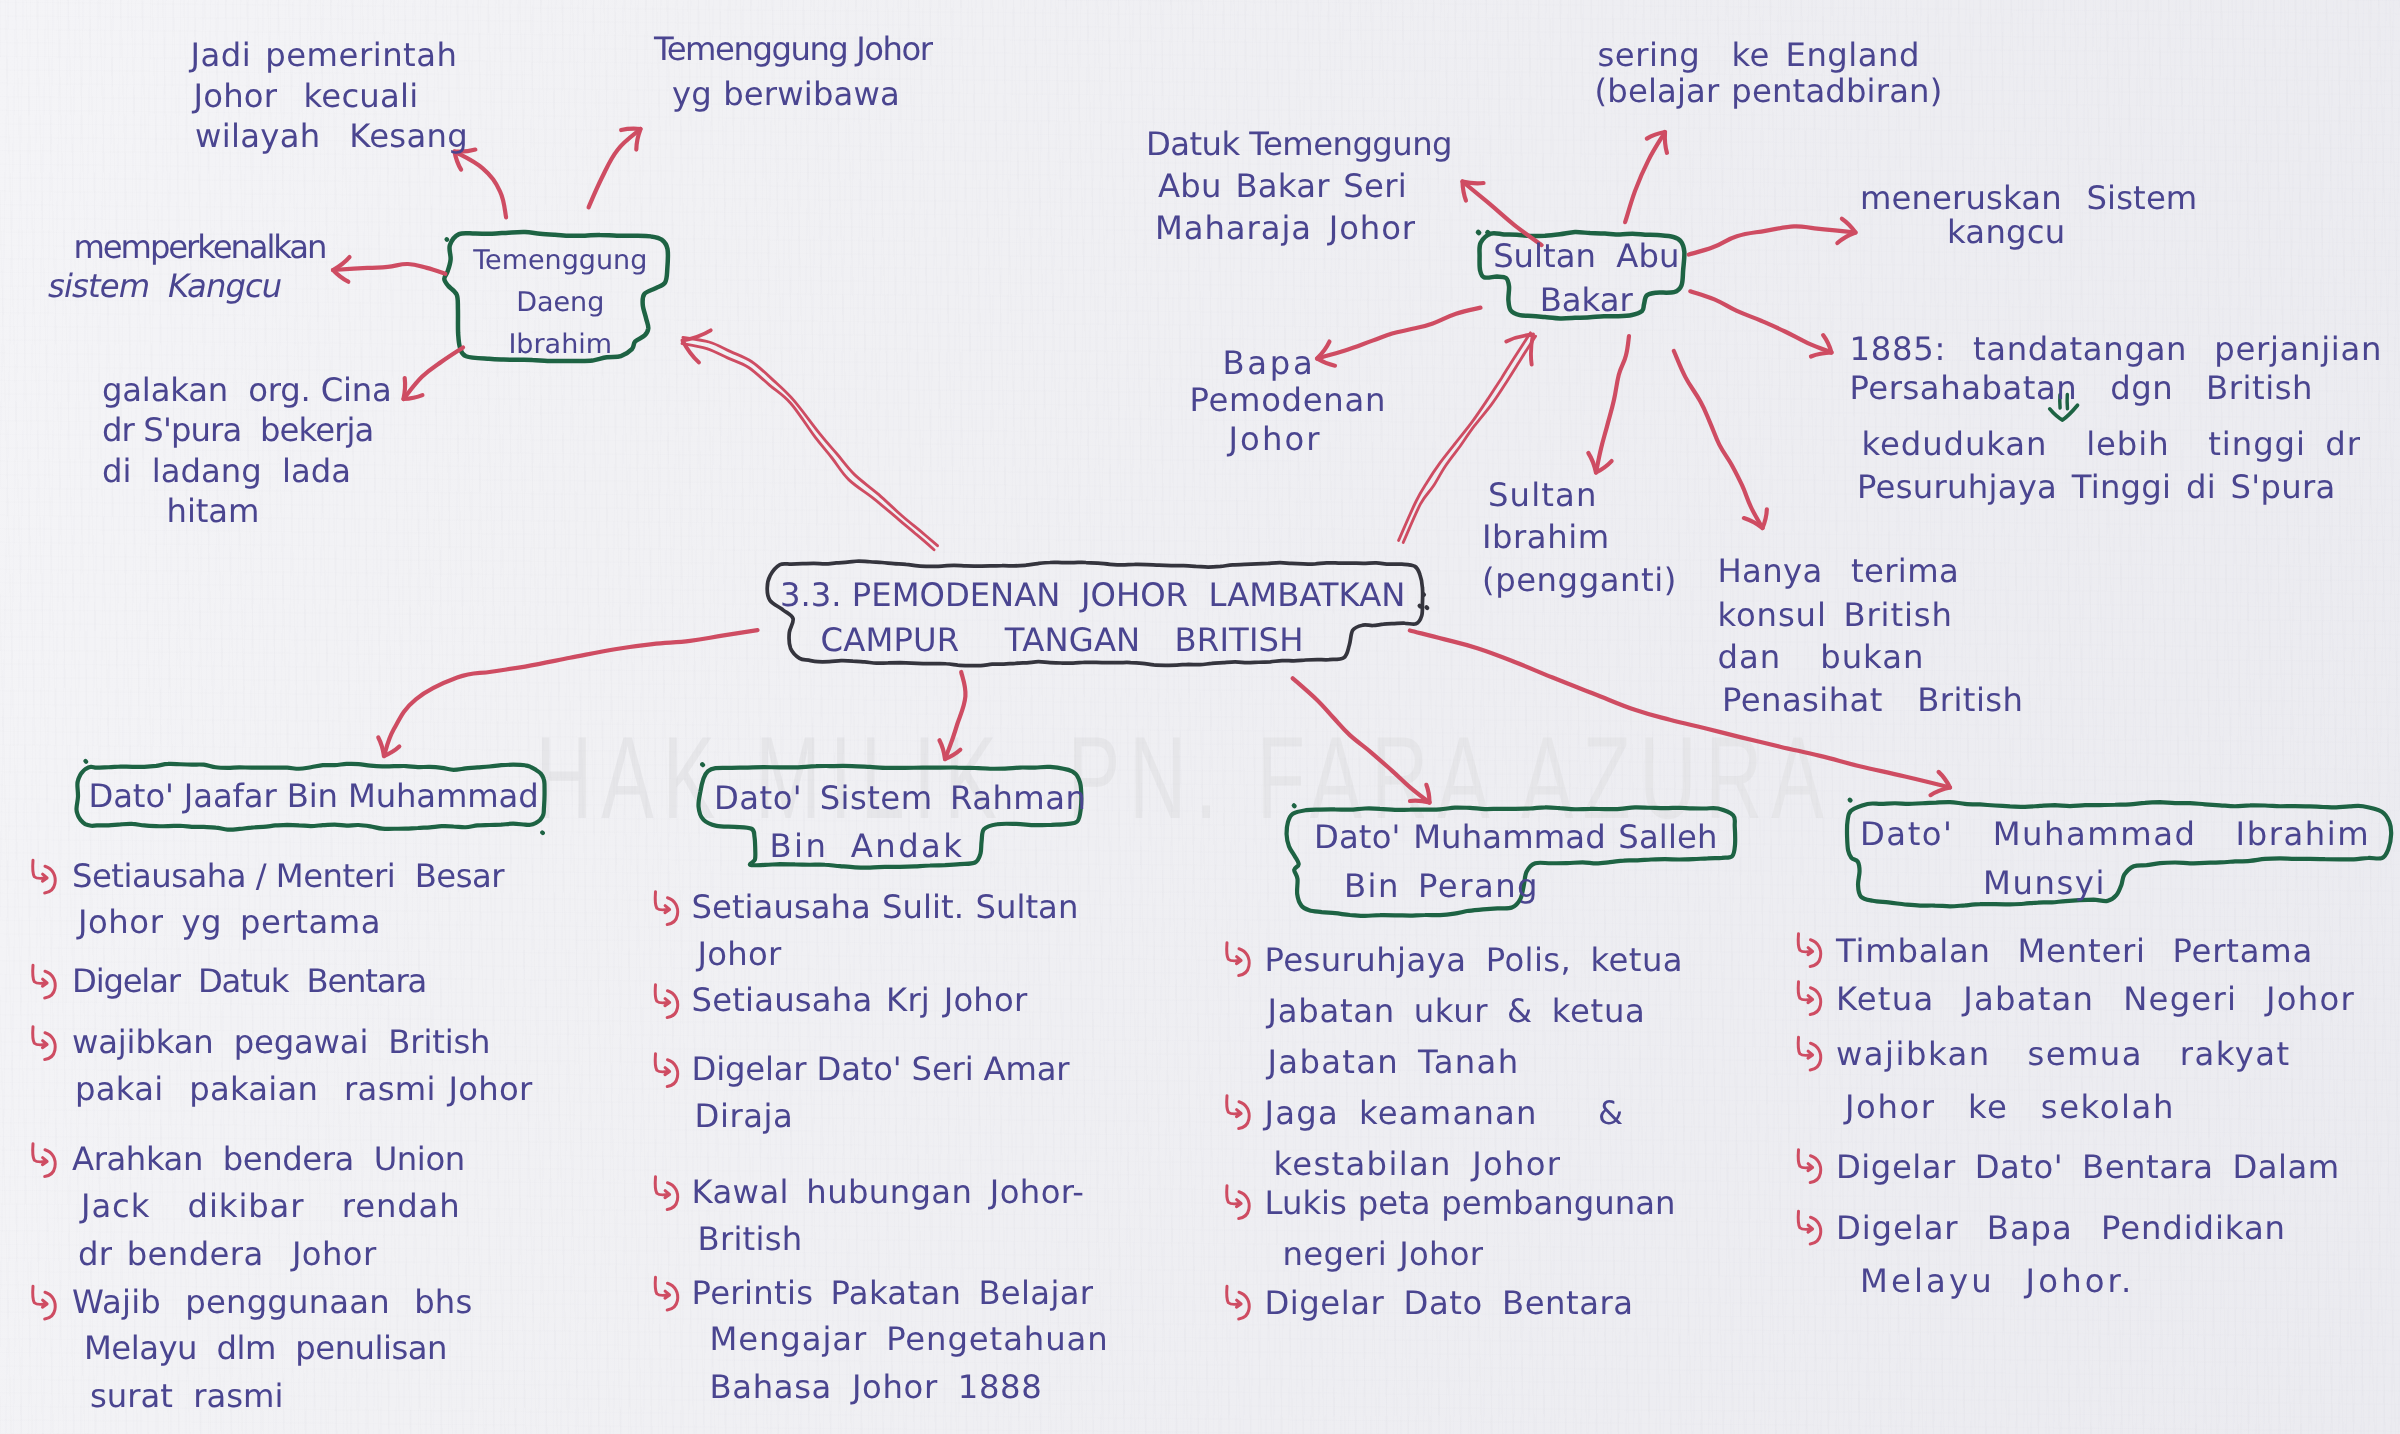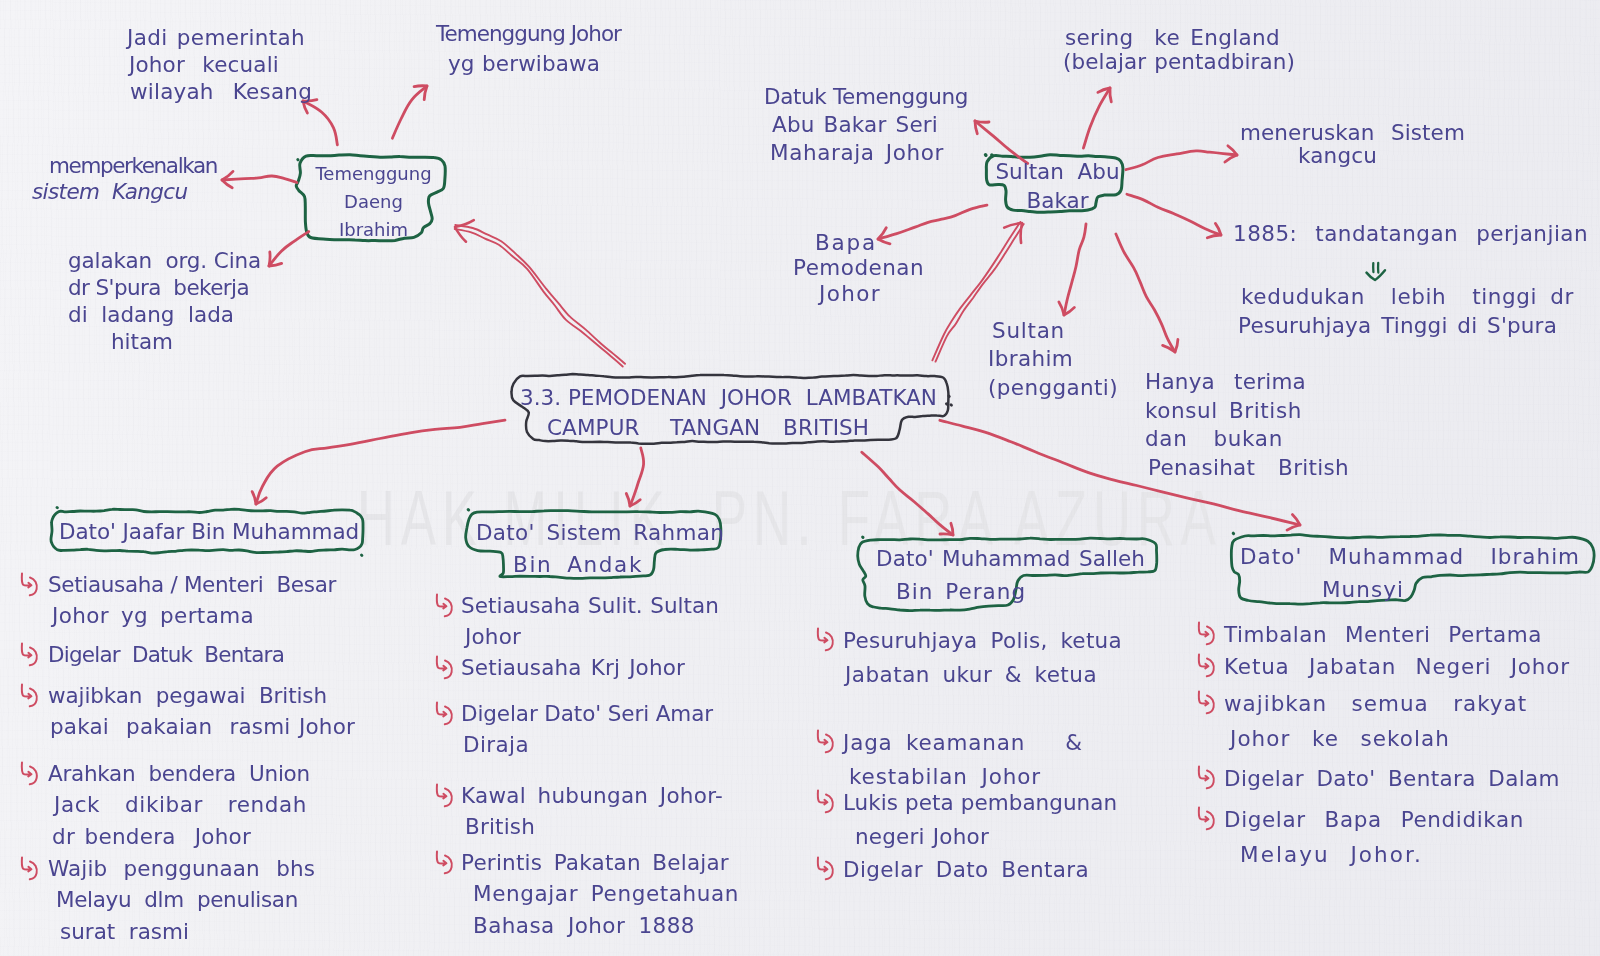--- a/index.html
+++ b/index.html
@@ -102,21 +102,21 @@
     <path d="M1199.00 807.50C1198.60 812.70 1199.10 817.10 1199.90 818.50C1201.40 819.90 1204.80 819.70 1207.60 819.20M1205.40 816.80L1208.40 819.30L1205.30 821.50M1207.00 811.50C1212.20 813.10 1214.60 818.10 1213.60 823.10C1212.90 826.70 1210.20 828.90 1206.80 829.30" fill="none" stroke="#cf4c62" stroke-width="2.00" stroke-linecap="round" stroke-linejoin="round"></path>
   </svg>
   <div class="tx" style="left:127px;top:24px;font-size:21.5px;line-height:27px;"><span style="word-spacing:2.19px;letter-spacing:0.34px;">Jadi pemerintah</span><span style="margin-left:2px;word-spacing:1.77px;letter-spacing:0.15px;">Johor  kecuali</span><span style="margin-left:3px;word-spacing:2.54px;letter-spacing:0.21px;">wilayah  Kesang</span></div>
   <div class="tx" style="left:436px;top:19px;font-size:21.5px;line-height:30.4px;"><span style="letter-spacing:-0.98px;">Temenggung Johor</span><span style="margin-left:12px;word-spacing:0.57px;letter-spacing:0.11px;">yg berwibawa</span></div>
   <div class="tx" style="left:49px;top:153px;font-size:21.5px;line-height:25.5px;"><span style="letter-spacing:-1.39px;">memperkenalkan</span><span style="margin-left:-17px;letter-spacing:-0.59px;font-style:italic;">sistem  Kangcu</span></div>
   <div class="tx" style="left:68px;top:247px;font-size:21.5px;line-height:27px;"><span style="letter-spacing:-0.12px;">galakan  org. Cina</span><span style="letter-spacing:-0.59px;">dr S'pura  bekerja</span><span style="letter-spacing:-0.01px;">di  ladang  lada</span><span style="margin-left:43px;letter-spacing:-0.04px;">hitam</span></div>
   <div class="tx" style="left:764px;top:83px;font-size:21.5px;line-height:27.8px;"><span style="letter-spacing:-0.36px;">Datuk Temenggung</span><span style="margin-left:8px;word-spacing:2.05px;letter-spacing:0.18px;">Abu Bakar Seri</span><span style="margin-left:6px;word-spacing:3.72px;letter-spacing:0.62px;">Maharaja Johor</span></div>
   <div class="tx" style="left:793px;top:230px;font-size:21.5px;line-height:25.4px;"><span style="margin-left:22px;letter-spacing:1.80px;">Bapa</span><span style="letter-spacing:0.47px;">Pemodenan</span><span style="margin-left:26px;letter-spacing:1.38px;">Johor</span></div>
   <div class="tx" style="left:1063px;top:26px;font-size:21.5px;line-height:23.5px;"><span style="margin-left:2px;word-spacing:3.27px;letter-spacing:0.33px;">sering  ke England</span><span style="word-spacing:1.02px;letter-spacing:0.11px;">(belajar pentadbiran)</span></div>
   <div class="tx" style="left:1240px;top:122px;font-size:21.5px;line-height:22.6px;"><span style="word-spacing:1.33px;letter-spacing:0.09px;">meneruskan  Sistem</span><span style="margin-left:58px;letter-spacing:0.17px;">kangcu</span></div>
-  <div class="tx" style="left:1233px;top:209px;font-size:21.5px;line-height:26.3px;"><span style="word-spacing:10.66px;letter-spacing:0.47px;margin-top:12px;">1885: tandatangan perjanjian</span></div>
+  <div class="tx" style="left:1233px;top:209px;font-size:21.5px;line-height:26.3px;"><span style="word-spacing:10.66px;letter-spacing:0.47px;margin-top:12px;">1885: tandatangan perjanjian</span><span style="word-spacing:3.78px;letter-spacing:0.36px;">Persahabatan  dgn  British</span></div>
   <div class="tx" style="left:1238px;top:283px;font-size:21.5px;line-height:28.9px;"><span style="margin-left:3px;word-spacing:5.48px;letter-spacing:0.62px;">kedudukan  lebih  tinggi dr</span><span style="word-spacing:2.75px;letter-spacing:0.18px;">Pesuruhjaya Tinggi di S'pura</span></div>
   <div class="tx" style="left:988px;top:317px;font-size:21.5px;line-height:28.4px;"><span style="margin-left:4px;letter-spacing:0.75px;">Sultan</span><span style="letter-spacing:0.36px;">Ibrahim</span><span style="letter-spacing:0.38px;">(pengganti)</span></div>
   <div class="tx" style="left:1145px;top:368px;font-size:21.5px;line-height:28.5px;"><span style="word-spacing:2.45px;letter-spacing:0.23px;">Hanya  terima</span><span style="word-spacing:3.63px;letter-spacing:0.60px;">konsul British</span><span style="word-spacing:5.49px;letter-spacing:0.67px;">dan  bukan</span><span style="margin-left:3px;word-spacing:4.31px;letter-spacing:0.29px;">Penasihat  British</span></div>
   <div class="tx" style="left:315px;top:160px;font-size:18px;width:117px;text-align:center;line-height:1.55;"><span style="">Temenggung</span><span style="">Daeng</span><span style="">Ibrahim</span></div>
   <div class="tx" style="left:995px;top:158px;font-size:21.5px;width:125px;text-align:center;line-height:1.33;"><span style="">Sultan  Abu</span><span style="">Bakar</span></div>
   <div class="tx" style="left:520px;top:382px;font-size:21.5px;word-spacing:0.04px;letter-spacing:0.00px;"><span>3.3. PEMODENAN  JOHOR  LAMBATKAN</span></div>
   <div class="tx" style="left:547px;top:412px;font-size:21.5px;word-spacing:0.64px;letter-spacing:0.11px;"><span>CAMPUR    TANGAN   BRITISH</span></div>
   <div class="tx" style="left:59px;top:516px;font-size:21.5px;letter-spacing:-0.08px;"><span>Dato' Jaafar Bin Muhammad</span></div>
   <div class="tx" style="left:48px;top:569px;font-size:21.5px;line-height:31.3px;"><span style="letter-spacing:-0.33px;">Setiausaha / Menteri  Besar</span><span style="margin-left:4px;word-spacing:4.77px;letter-spacing:0.37px;">Johor yg pertama</span></div>
   <div class="tx" style="left:48px;top:639px;font-size:21.5px;line-height:31.3px;"><span style="letter-spacing:-0.79px;">Digelar  Datuk  Bentara</span></div>
@@ -125,21 +125,21 @@
   <div class="tx" style="left:48px;top:853px;font-size:21.5px;line-height:31.3px;"><span style="word-spacing:1.16px;letter-spacing:0.13px;">Wajib  penggunaan  bhs</span><span style="margin-left:8px;letter-spacing:-0.33px;">Melayu  dlm  penulisan</span><span style="margin-left:12px;letter-spacing:-0.01px;">surat  rasmi</span></div>
   <div class="tx" style="left:476px;top:517px;font-size:21.5px;word-spacing:4.50px;letter-spacing:0.31px;"><span>Dato' Sistem Rahman</span></div>
   <div class="tx" style="left:513px;top:549px;font-size:21.5px;word-spacing:6.36px;letter-spacing:1.65px;"><span>Bin Andak</span></div>
   <div class="tx" style="left:461px;top:590px;font-size:21.5px;line-height:31.3px;"><span style="word-spacing:0.65px;letter-spacing:0.03px;">Setiausaha Sulit. Sultan</span><span style="margin-left:4px;letter-spacing:0.18px;">Johor</span></div>
   <div class="tx" style="left:461px;top:652px;font-size:21.5px;line-height:31.3px;"><span style="word-spacing:2.17px;letter-spacing:0.13px;">Setiausaha Krj Johor</span></div>
   <div class="tx" style="left:461px;top:698px;font-size:21.5px;line-height:31.3px;"><span style="letter-spacing:-0.11px;">Digelar Dato' Seri Amar</span><span style="margin-left:2px;letter-spacing:0.38px;">Diraja</span></div>
   <div class="tx" style="left:461px;top:780px;font-size:21.5px;line-height:31.3px;"><span style="word-spacing:4.53px;letter-spacing:0.26px;">Kawal hubungan Johor-</span><span style="margin-left:4px;letter-spacing:0.17px;">British</span></div>
   <div class="tx" style="left:461px;top:847px;font-size:21.5px;line-height:31.3px;"><span style="word-spacing:4.37px;letter-spacing:0.22px;">Perintis Pakatan Belajar</span><span style="margin-left:12px;word-spacing:5.22px;letter-spacing:0.61px;">Mengajar Pengetahuan</span><span style="margin-left:12px;word-spacing:6.01px;letter-spacing:0.43px;">Bahasa Johor 1888</span></div>
   <div class="tx" style="left:876px;top:543px;font-size:21.5px;word-spacing:1.49px;letter-spacing:0.09px;"><span>Dato' Muhammad Salleh</span></div>
   <div class="tx" style="left:896px;top:576px;font-size:21.5px;word-spacing:4.23px;letter-spacing:0.99px;"><span>Bin Perang</span></div>
-  <div class="tx" style="left:843px;top:624px;font-size:21.5px;line-height:33.8px;"><span style="word-spacing:5.74px;letter-spacing:0.29px;">Pesuruhjaya Polis, ketua</span><span style="margin-left:2px;word-spacing:5.19px;letter-spacing:0.48px;">Jabatan ukur &amp; ketua</span></div>
+  <div class="tx" style="left:843px;top:624px;font-size:21.5px;line-height:33.8px;"><span style="word-spacing:5.74px;letter-spacing:0.29px;">Pesuruhjaya Polis, ketua</span><span style="margin-left:2px;word-spacing:5.19px;letter-spacing:0.48px;">Jabatan ukur &amp; ketua</span><span style="margin-left:2px;word-spacing:4.92px;letter-spacing:0.88px;">Jabatan Tanah</span></div>
   <div class="tx" style="left:843px;top:726px;font-size:21.5px;line-height:33.8px;"><span style="word-spacing:5.72px;letter-spacing:0.82px;">Jaga keamanan   &amp;</span><span style="margin-left:6px;word-spacing:5.97px;letter-spacing:0.87px;">kestabilan Johor</span></div>
   <div class="tx" style="left:843px;top:786px;font-size:21.5px;line-height:33.8px;"><span style="word-spacing:0.31px;letter-spacing:0.02px;">Lukis peta pembangunan</span><span style="margin-left:12px;word-spacing:1.05px;letter-spacing:0.20px;">negeri Johor</span></div>
   <div class="tx" style="left:843px;top:853px;font-size:21.5px;line-height:33.8px;"><span style="word-spacing:5.70px;letter-spacing:0.35px;">Digelar Dato Bentara</span></div>
   <div class="tx" style="left:1240px;top:541px;font-size:21.5px;word-spacing:18.26px;letter-spacing:1.02px;"><span>Dato' Muhammad Ibrahim</span></div>
   <div class="tx" style="left:1322px;top:574px;font-size:21.5px;letter-spacing:1.05px;"><span>Munsyi</span></div>
   <div class="tx" style="left:1224px;top:618px;font-size:21.5px;line-height:34.5px;"><span style="word-spacing:10.38px;letter-spacing:0.53px;">Timbalan Menteri Pertama</span></div>
   <div class="tx" style="left:1224px;top:650px;font-size:21.5px;line-height:34.5px;"><span style="word-spacing:11.64px;letter-spacing:0.82px;">Ketua Jabatan Negeri Johor</span></div>
   <div class="tx" style="left:1224px;top:687px;font-size:21.5px;line-height:34.5px;"><span style="word-spacing:16.71px;letter-spacing:0.98px;">wajibkan semua rakyat</span><span style="margin-left:6px;word-spacing:13.70px;letter-spacing:1.05px;">Johor ke sekolah</span></div>
   <div class="tx" style="left:1224px;top:762px;font-size:21.5px;line-height:34.5px;"><span style="word-spacing:5.33px;letter-spacing:0.36px;">Digelar Dato' Bentara Dalam</span></div>
   <div class="tx" style="left:1224px;top:803px;font-size:21.5px;line-height:34.5px;"><span style="word-spacing:11.47px;letter-spacing:0.61px;">Digelar Bapa Pendidikan</span><span style="margin-left:16px;word-spacing:11.67px;letter-spacing:2.09px;">Melayu Johor.</span></div>

